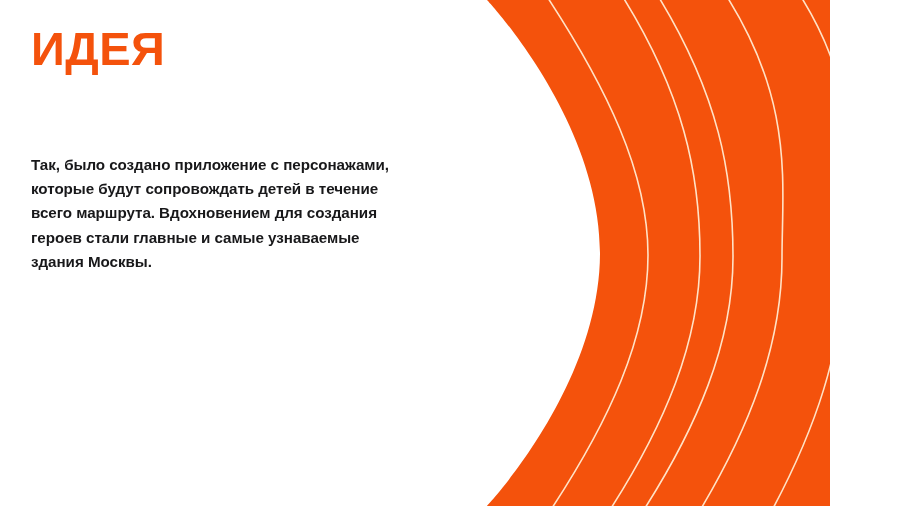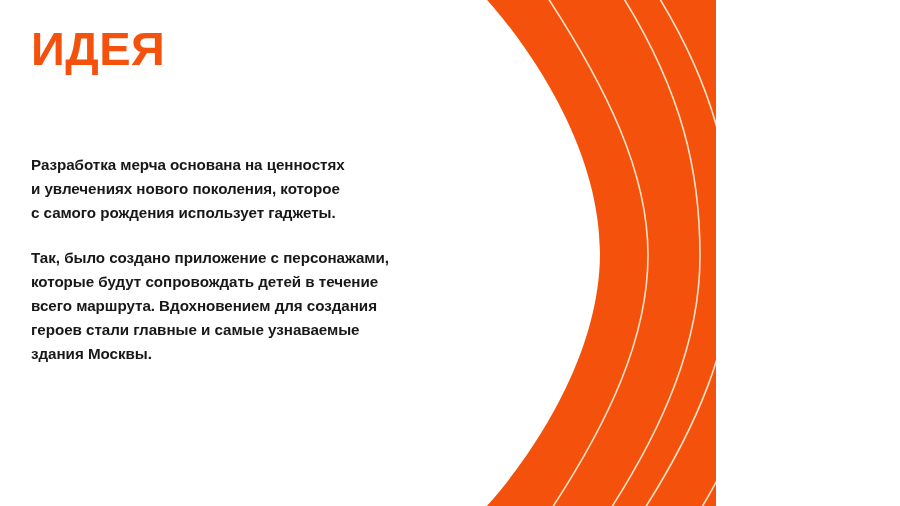--- a/index.html
+++ b/index.html
@@ -8,21 +8,21 @@
   }
   body {
     width: 900px;
     height: 506px;
     overflow: hidden;
     font-family: "Liberation Sans", sans-serif;
     background: #ffffff;
   }
   #slide {
     position: relative;
-    width: 716px;
+    width: 830px;
     height: 506px;
     background: #ffffff;
     overflow: hidden;
   }
   #decor-shape {
     position: absolute;
     top: 0;
     left: 0;
     width: 900px;
     height: 506px;
@@ -89,23 +89,20 @@
       <path d="M 716 -20 C 796 96 782 182 782 258 C 782 342 752 428 688 530"></path>
       <path d="M 790 -20 C 872 98 844 184 844 259 C 844 344 818 430 760 532"></path>
     </g>
   </svg>
 
   <div id="content">
 
     <h1 id="slide-title">ИДЕЯ</h1>
 
     <div id="body-copy">
-      <p class="paragraph">Разработка мерча основана на ценностях
-и увлечениях нового поколения, которое
-с самого рождения использует гаджеты.</p>
       <p class="paragraph">Так, было создано приложение с персонажами,
 которые будут сопровождать детей в течение
 всего маршрута. Вдохновением для создания
 героев стали главные и самые узнаваемые
 здания Москвы.</p>
     </div>
 
   </div>
 </div>
 

